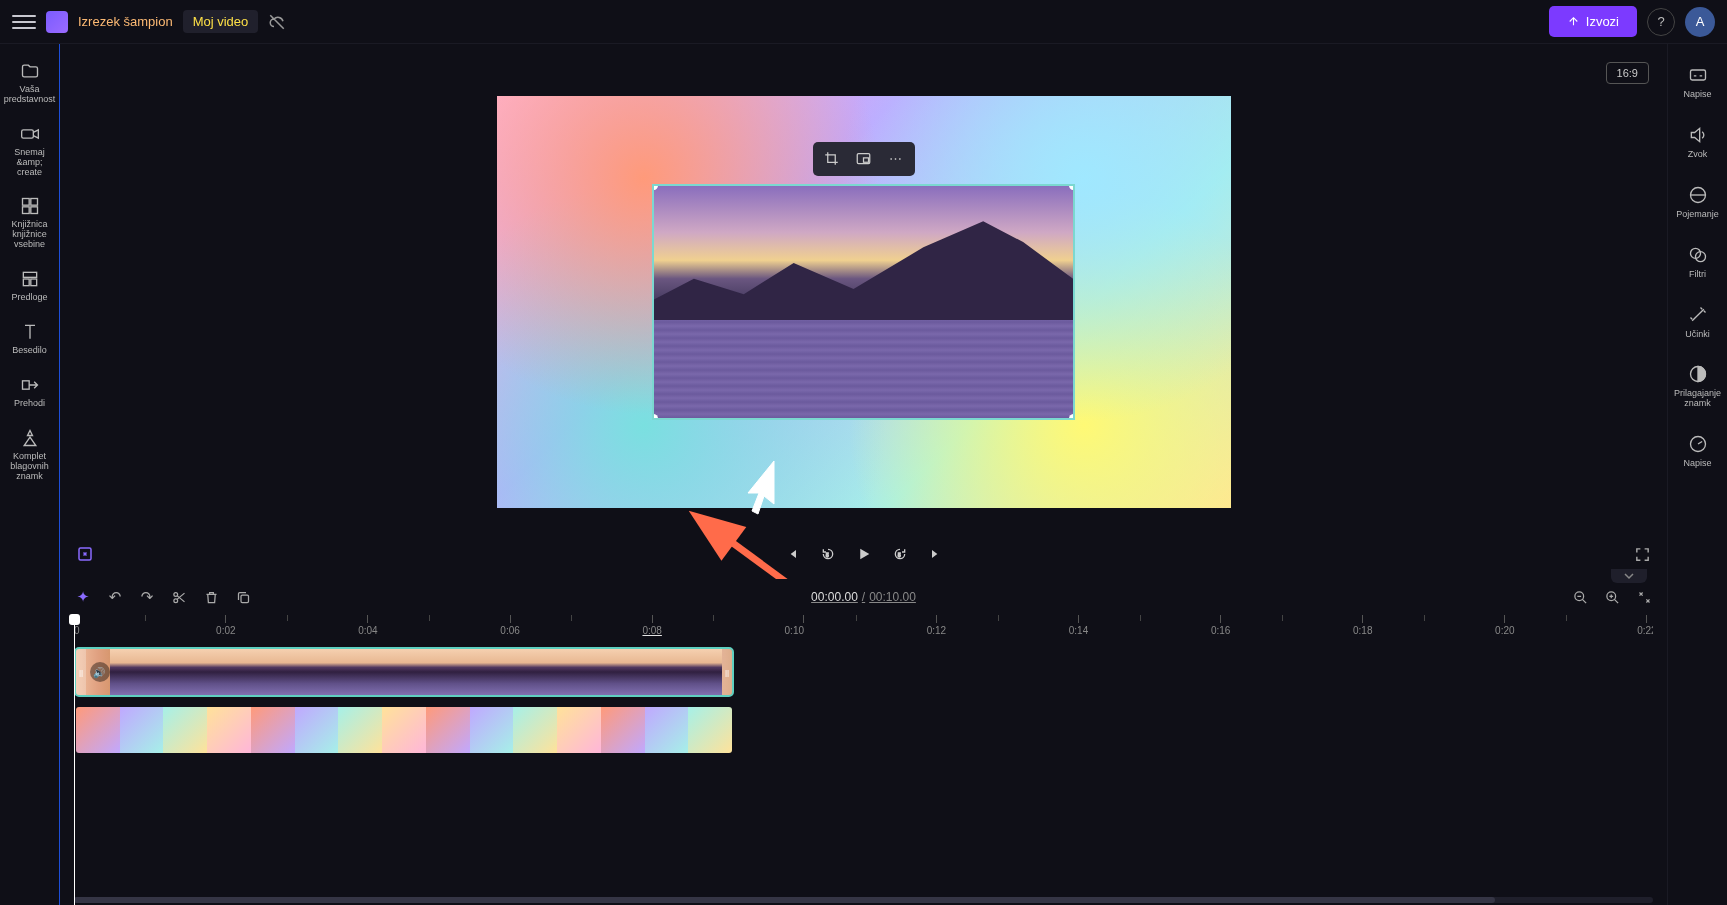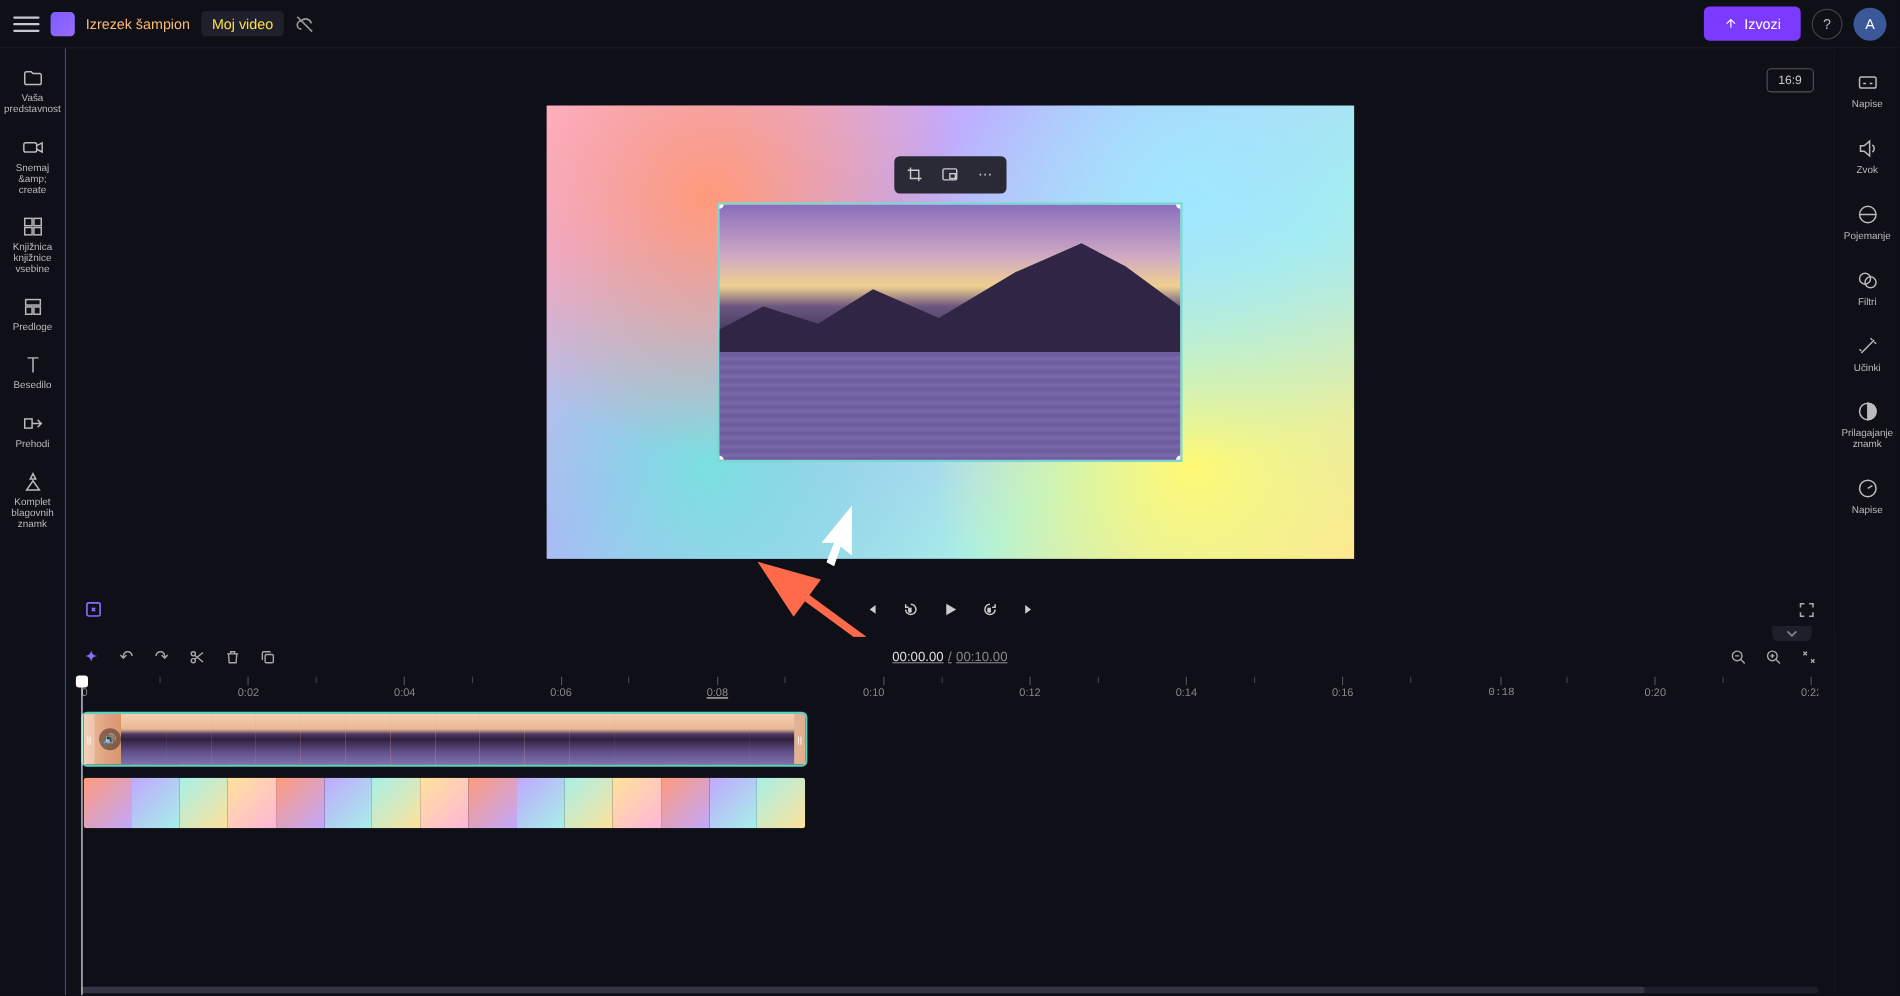--- a/index.html
+++ b/index.html
@@ -384,21 +384,21 @@
           <div class="rule-tick" style="left: 1065.83px;">
             <span class="tickminor"></span>
           </div>
           <div class="rule-tick" style="left: 1136.88px;">
             <span class="tickline"></span>
             <span class="ticklabel">0:16</span>
           </div>
           <div class="rule-tick" style="left: 1207.93px;">
             <span class="tickminor"></span>
           </div>
-          <div class="rule-tick" style="left: 1278.99px; font-family: Liberation Mono, monospace;">
+          <div class="rule-tick" style="left: 1278.99px;">
             <span class="tickline"></span>
             <span class="ticklabel">0:18</span>
           </div>
           <div class="rule-tick" style="left: 1350.05px;">
             <span class="tickminor"></span>
           </div>
           <div class="rule-tick" style="left: 1421.1px;">
             <span class="tickline"></span>
             <span class="ticklabel">0:20</span>
           </div>

